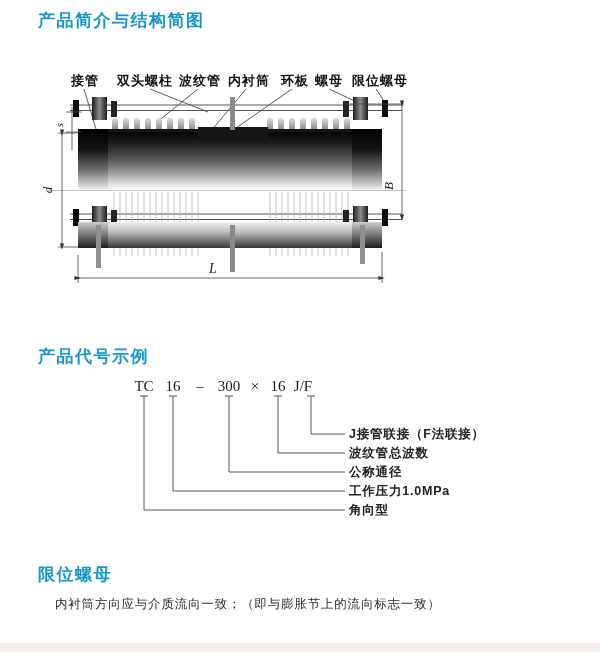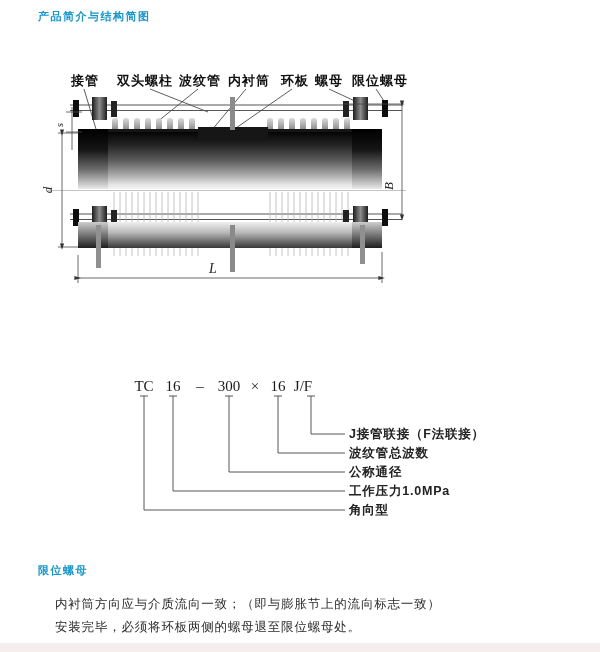--- a/index.html
+++ b/index.html
@@ -1,18 +1,18 @@
 <!DOCTYPE html>
 <html><head>
 <meta charset="utf-8">
 <style>
   html,body{margin:0;padding:0;}
   body{font-family:"Liberation Sans",sans-serif;background:#ffffff;}
   .page{position:relative;width:600px;height:652px;background:#ffffff;overflow:hidden;}
-  .heading{position:absolute;left:38px;margin:0;font-size:11px;font-weight:bold;
+  .heading{position:absolute;left:38px;margin:0;font-size:17px;font-weight:bold;
            color:#1696c9;letter-spacing:1.5px;}
   #h-intro{top:9px;}
   #h-code{top:345px;}
   #h-install{top:563px;}
   .install-text{position:absolute;left:55px;top:593px;width:430px;margin:0;
                 font-size:12.5px;line-height:22.5px;color:#2b2b2b;letter-spacing:0.8px;}
   .install-text p{margin:0;}
   .bottom-strip{position:absolute;left:0;top:643px;width:600px;height:9px;background:#f4efec;}
   svg{position:absolute;overflow:visible;}
   #structure-svg{left:30px;top:65px;}
@@ -179,20 +179,21 @@
       <text class="dim-label" font-size="13" x="363" y="121" text-anchor="middle" transform="rotate(-90 363 121)">B</text>
     </g>
     <g>
       <line class="dimline" x1="48" y1="190" x2="48" y2="218"></line>
       <line class="dimline" x1="352" y1="187" x2="352" y2="218"></line>
       <line class="dimline" x1="48" y1="213" x2="352" y2="213" marker-start="url(#arw)" marker-end="url(#arw)"></line>
       <text class="dim-label" font-size="14" font-style="normal" x="183" y="208" text-anchor="middle">L</text>
     </g>
   </svg>
 
+  <h2 id="h-code" class="heading">产品代号示例</h2>
 
   <svg id="code-svg" width="420" height="150" viewBox="0 0 420 150">
     <g>
       <text class="token" x="44" y="16" text-anchor="middle">TC</text>
       <text class="token" x="73" y="16" text-anchor="middle">16</text>
       <text class="token" x="100" y="16" text-anchor="middle">–</text>
       <text class="token" x="129" y="16" text-anchor="middle">300</text>
       <text class="token" x="155" y="16" text-anchor="middle">×</text>
       <text class="token" x="178" y="16" text-anchor="middle">16</text>
       <text class="token" x="203" y="16" text-anchor="middle">J/F</text>
@@ -210,17 +211,16 @@
       <text class="anno" x="249" y="101">公称通径</text>
       <text class="anno" x="249" y="120">工作压力1.0MPa</text>
       <text class="anno" x="249" y="139">角向型</text>
     </g>
   </svg>
 
   <h2 id="h-install" class="heading">限位螺母</h2>
 
   <div class="install-text">
     <p>内衬筒方向应与介质流向一致；（即与膨胀节上的流向标志一致）</p>
-    <p>安装完毕，必须将环板两侧的螺母退至限位螺母处。</p>
   </div>
 
   <div class="bottom-strip"></div>
 </div>
 
 </body></html>

